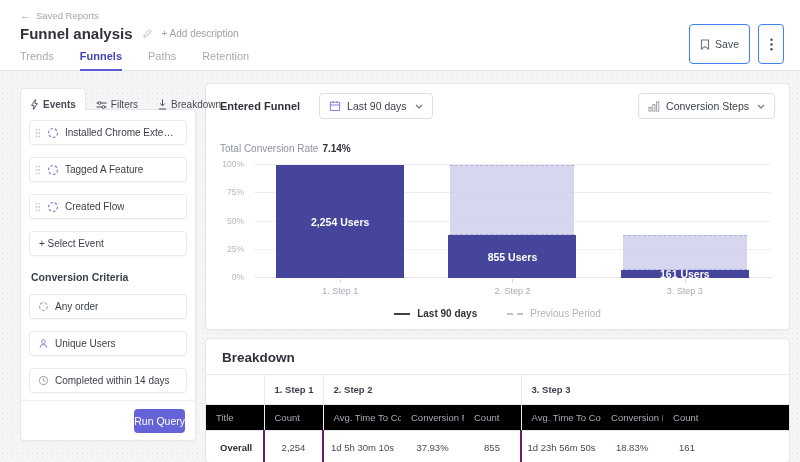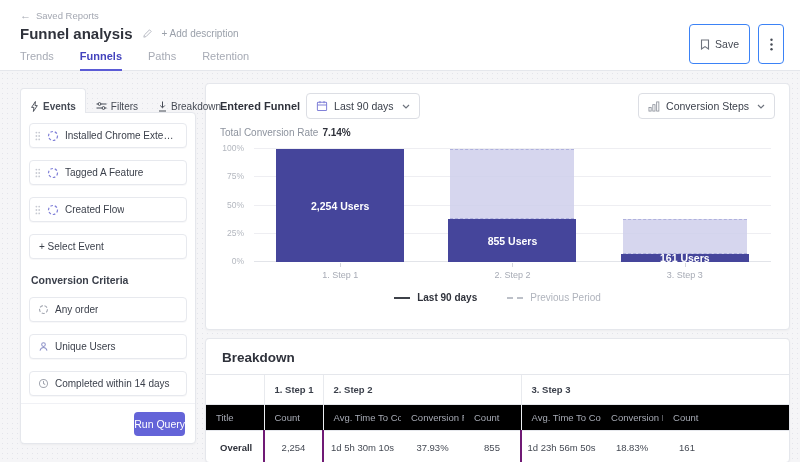--- a/index.html
+++ b/index.html
@@ -28,47 +28,47 @@
   .tab.active{color:#4343bd;font-weight:bold;border-bottom-color:var(--accent);}
 
   
   .main{flex:1;display:flex;align-items:flex-start;background-color:var(--bg);
     background-image:radial-gradient(circle,#e3e4ea 0.8px,transparent 0.9px);background-size:5px 5px;
     padding:12px 10px 0 20px;gap:9px;}
 
   
   .sidebar{width:176px;margin-top:5px;flex:0 0 176px;}
   .side-tabs{display:flex;position:relative;z-index:2;}
-  .side-tab{display:flex;align-items:flex-start;gap:4px;height:22px;padding:12px 9px;font-size:10px;color:#454a54;
+  .side-tab{display:flex;align-items:flex-end;gap:4px;height:22px;padding:0 9px;font-size:10px;color:#454a54;
     border:1px solid transparent;border-bottom:none;border-radius:4px 4px 0 0;cursor:pointer;}
   .side-tab.active{background:#fff;border-color:var(--border);font-weight:bold;}
   .side-panel{position:relative;z-index:1;margin-top:-1px;background:#fff;border:1px solid var(--border);
     border-radius:0 4px 4px 4px;height:332px;padding:10px 8px 46px;box-shadow:0 1px 2px rgba(40,40,60,.04);}
   .srow{display:flex;align-items:center;gap:6px;height:25px;padding:0 8px 0 5px;margin-bottom:12px;
     border:1px solid #e7e9ee;border-radius:4px;background:#fff;font-size:10px;color:#3a3f4a;cursor:pointer;
     box-shadow:0 1px 1px rgba(40,40,60,.03);}
   .srow .lbl{white-space:nowrap;overflow:hidden;text-overflow:ellipsis;}
   .drag{display:flex;cursor:grab;}
   .crit-title{font-size:10.5px;font-weight:bold;color:#3a3f4a;margin:15px 2px 11px;}
   .side-footer{position:absolute;left:0;right:0;bottom:0;height:40px;border-top:1px solid #f0f1f5;
     display:flex;align-items:center;justify-content:flex-end;padding:0 10px;}
   .run-btn{background:#6464d8;color:#fff;border:none;border-radius:4px;height:24px;padding:0 0;
     font-size:10.5px;font-family:inherit;cursor:pointer;}
 
   
   .content{flex:1;display:flex;flex-direction:column;gap:8px;min-width:0;}
   .card{background:#fff;border:1px solid var(--border);border-radius:4px;box-shadow:0 1px 2px rgba(40,40,60,.04);}
   .chart-card{height:247px;padding:9px 14px 0;position:relative;}
-  .toolbar{display:flex;align-items:center;gap:6px;}
+  .toolbar{display:flex;align-items:center;gap:19px;}
   .tb-label{font-size:11px;font-weight:bold;color:#2f323b;}
   .select{display:flex;align-items:center;gap:6px;height:26px;padding:0 9px;border:1px solid #dcdee4;border-radius:4px;
     background:#fff;font-size:10.5px;color:#3a3f4a;cursor:pointer;}
   .select .caret{display:flex;margin-left:2px;}
   .select.right{margin-left:auto;}
-  .stats{display:flex;align-items:center;gap:18px;margin-top:8px;font-size:10px;color:#8d939e;}
+  .stats{display:flex;align-items:center;gap:18px;margin-top:24px;font-size:10px;color:#8d939e;}
   .stat{display:flex;align-items:center;gap:4px;}
   .stat b{color:#2f323b;}
 
   .plot-wrap{position:relative;height:133px;margin-top:11px;}
   .yaxis{position:absolute;left:0;top:0;bottom:20px;width:28px;}
   .ytick{position:absolute;right:4px;font-size:8.5px;color:#b3b7bf;transform:translateY(4px);}
   .plot{position:absolute;left:34px;right:4px;top:0;bottom:20px;}
   .grid-line{position:absolute;left:0;right:0;height:1px;background:#eeeef2;}
   .grid-line.zero{background:#e2e4e9;}
   .bars{position:absolute;left:0;right:0;top:0;bottom:0;display:flex;}

